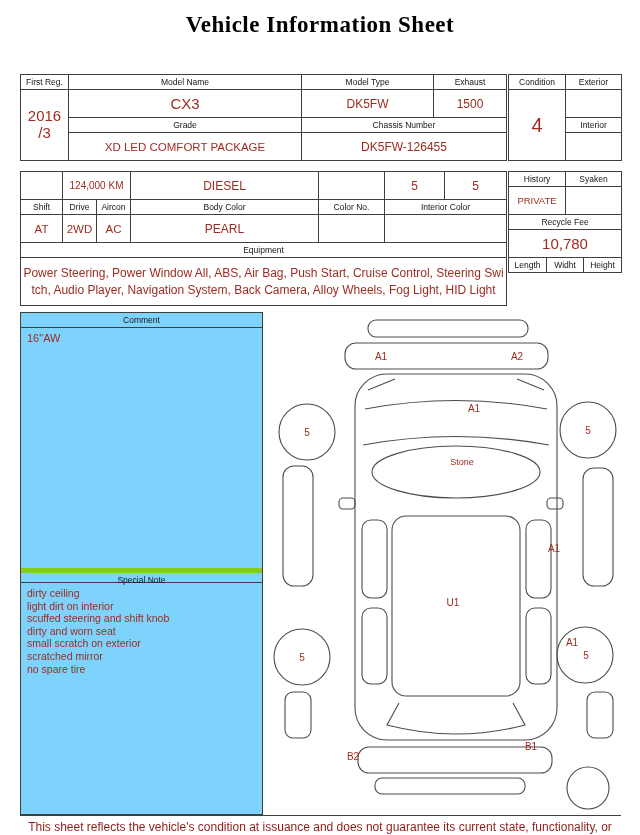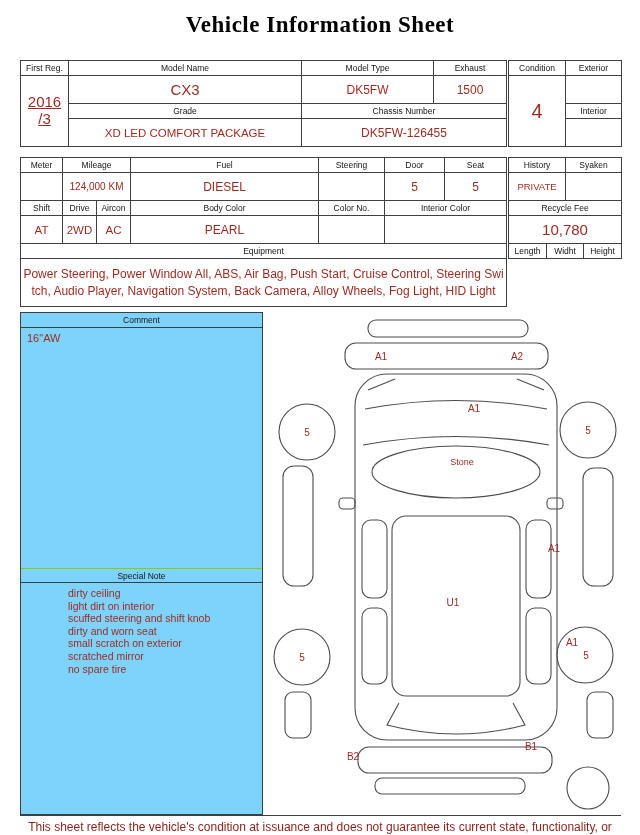--- a/index.html
+++ b/index.html
@@ -6,43 +6,43 @@
   html,body { background:#ffffff; }
   .page {
     position:relative; width:640px; height:835px; background:#ffffff;
     font-family:"Liberation Sans", sans-serif; color:#141414; overflow:hidden;
   }
   .title {
     position:absolute; top:12px; left:0; width:100%; text-align:center;
     font-family:"Liberation Serif", serif; font-size:23px; font-weight:600;
     letter-spacing:0.5px; color:#000;
   }
-  table.grid { position:absolute; border-collapse:collapse; table-layout:fixed; background:#fff; }
+  table.grid { position:absolute; border-collapse:collapse; table-layout:fixed; background:#fff;margin-top:14px; }
   table.grid td { border:1px solid #3f3f3f; text-align:center; vertical-align:middle; padding:0 2px; overflow:hidden; }
   td.lbl { font-size:8.5px; color:#141414; height:15px; font-weight:400; }
   td.val { color:#9e2b20; height:28px; }
   .fs9{font-size:9.5px} .fs10{font-size:10px} .fs11{font-size:11.5px} .fs12{font-size:12.5px}
   .fs14{font-size:12px} .fs15{font-size:15px} .fs20{font-size:20px}
   .h16{height:16px} .h28{height:28px} .h30{height:30px} .h31{height:31px} .h43{height:43px}
-  .prewrap { white-space:pre-line; line-height:1.12;text-decoration:underline; }
+  .prewrap { white-space:pre-line; line-height:1.12; }
   td.equip {
     text-align:left; vertical-align:top; height:48px; font-size:12px; line-height:1.34;
     padding:2px 4px; color:#9e2b20; word-break:break-all;
   }
   .box {
     position:absolute; left:20px; top:312px; width:243px; height:503px;
     border:1px solid #3f3f3f; background:#7dd3fc;
   }
   .box-hdr {
     height:15px; border-bottom:1px solid #3f3f3f; font-size:8.5px;
     text-align:center; line-height:15px; color:#141414;
   }
-  .box-hdr.mid { border-top:1px solid #84cc16; margin-top:-1px; }
+  .box-hdr.mid { border-top:5px solid #84cc16; margin-top:-1px; }
   .comment-body { height:241px; padding:4px 6px; color:#9e2b20; font-size:11px; text-align:left; }
-  .notes-body { padding:4px 6px; color:#9e2b20; font-size:10.5px; line-height:12.6px; text-align:left;margin-left:41px; }
+  .notes-body { padding:4px 6px; color:#9e2b20; font-size:10.5px; line-height:12.6px; text-align:left; }
   .diagram { position:absolute; left:265px; top:312px; width:370px; height:500px; }
   .car { fill:none; stroke:#4d4d4d; stroke-width:1.1; }
   .ann { fill:#9e2b20; font-family:"Liberation Sans",sans-serif; font-size:10px; }
   .ann-sm { font-size:9px; }
   .footer-line { position:absolute; left:20px; top:815px; width:601px; border-top:1px solid #3f3f3f; }
   .footer-text {
     position:absolute; left:16px; top:820px; width:608px; text-align:center;
     font-size:12px; color:#8b1f17;
   }
 </style>
@@ -112,28 +112,20 @@
     <colgroup>
       <col style="width:42px">
         <col style="width:34px">
         <col style="width:34px">
         <col style="width:188px">
       <col style="width:66px">
         <col style="width:60px">
         <col style="width:62px">
     </colgroup>
     <tbody>
-        <tr>
-      <td class="lbl">Meter</td>
-      <td class="lbl" colspan="2">Mileage</td>
-      <td class="lbl">Fuel</td>
-      <td class="lbl">Steering</td>
-      <td class="lbl">Door</td>
-      <td class="lbl">Seat</td>
-    </tr>
     <tr>
       <td class="val"></td>
       <td class="val fs10" colspan="2">124,000 KM</td>
       <td class="val fs14">DIESEL</td>
       <td class="val"></td>
       <td class="val fs14">5</td>
       <td class="val fs14">5</td>
     </tr>
     <tr>
       <td class="lbl">Shift</td>

